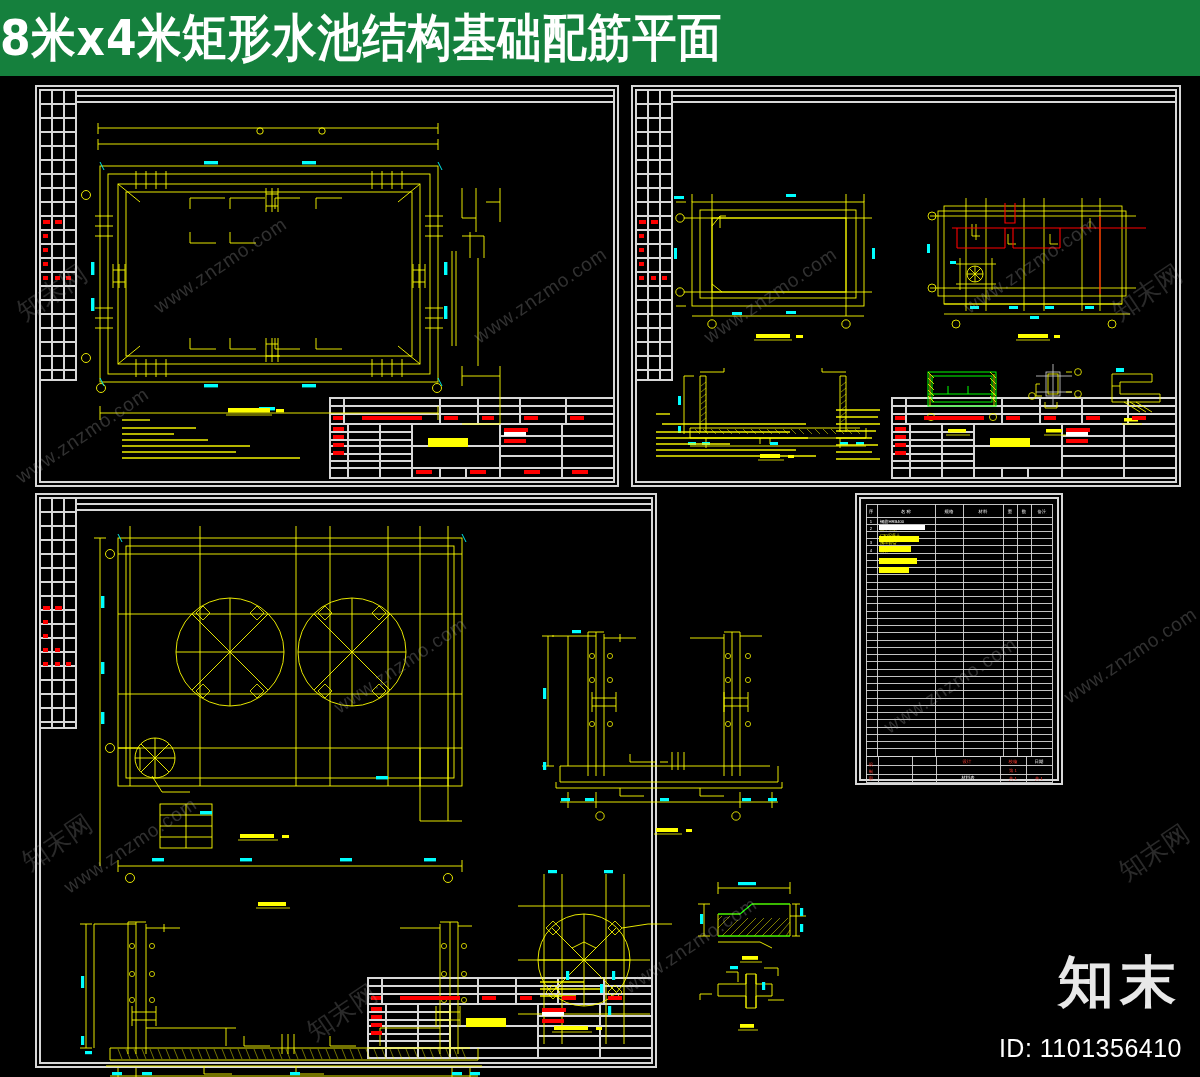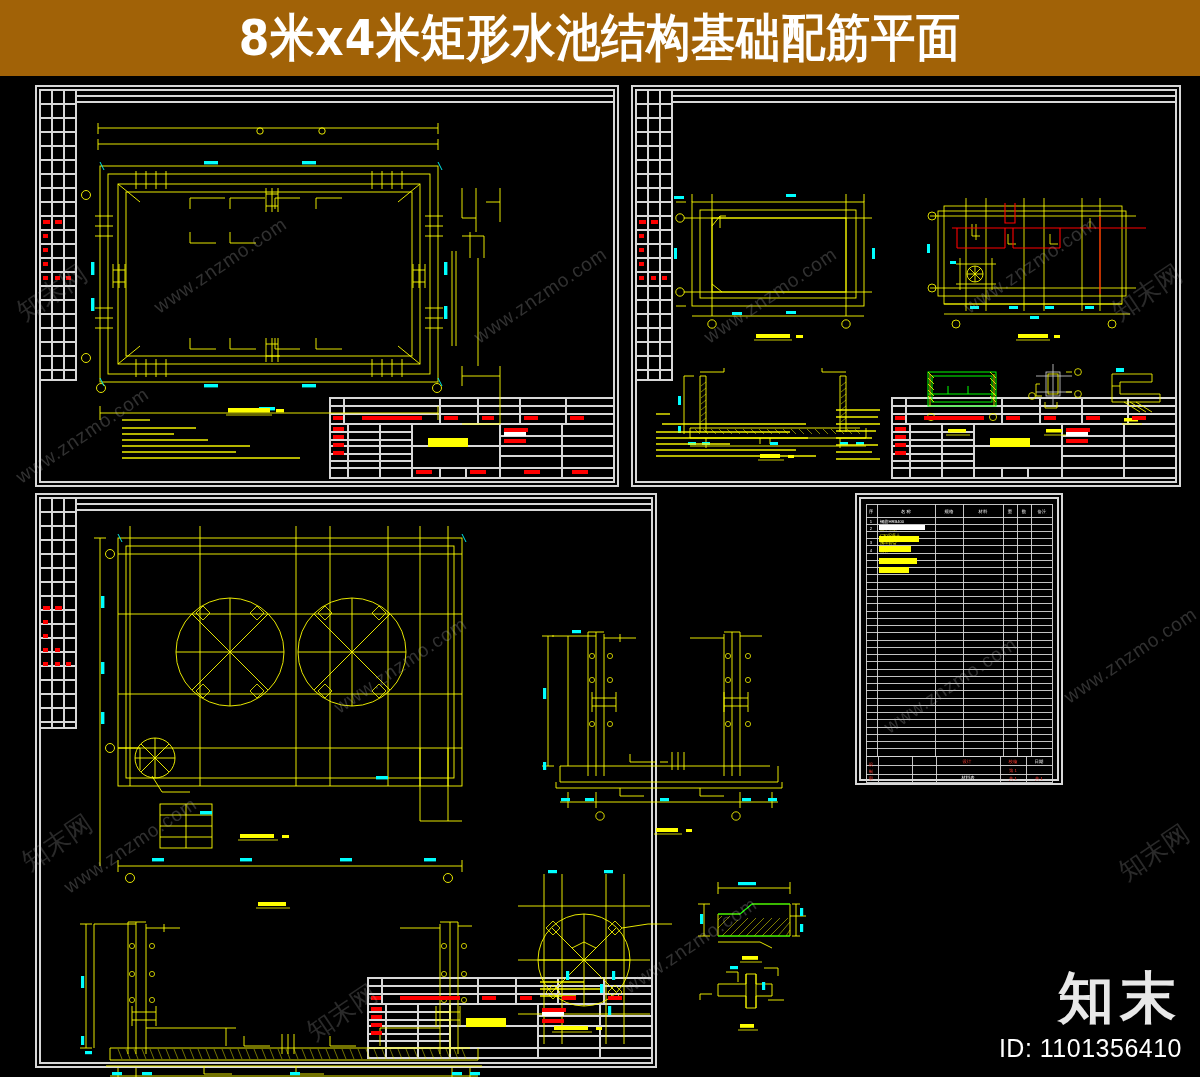--- a/index.html
+++ b/index.html
@@ -14,22 +14,22 @@
     position: relative;
     width: 1200px; height: 1077px;
     background: #000000;
     overflow: hidden;
   }
 
   
   #title-banner {
     position: absolute;
     left: 0; top: 0; width: 1200px; height: 76px;
-    background: #a16207;
-    display: flex; align-items: center; justify-content: center;
+    background: #15803d;
+    display: flex; align-items: center; 
     z-index: 60;
   }
   #title-banner .ttl {
     color: #ffffff;
     font-size: 44px;
     font-weight: 700;
     letter-spacing: 1px;
     font-family: "DejaVu Sans", "Liberation Sans", sans-serif;
     white-space: nowrap;
     transform: scaleY(1.15);
@@ -87,21 +87,21 @@
     font-weight: 700;
     font-family: "DejaVu Sans", sans-serif;
     line-height: 1.0;
     letter-spacing: 6px;
     text-shadow: 0 0 2px #000;
   }
   #brand .brand-id {
     color: #ffffff;
     font-size: 25px;
     font-family: "Liberation Sans", sans-serif;
-    margin-top: 8px;
+    margin-top: 24px;
     letter-spacing: 0.5px;
   }
 </style>
 </head>
 <body>
 
 <div id="root">
 
   <div id="title-banner">
     <div class="ttl">8米x4米矩形水池结构基础配筋平面</div>

